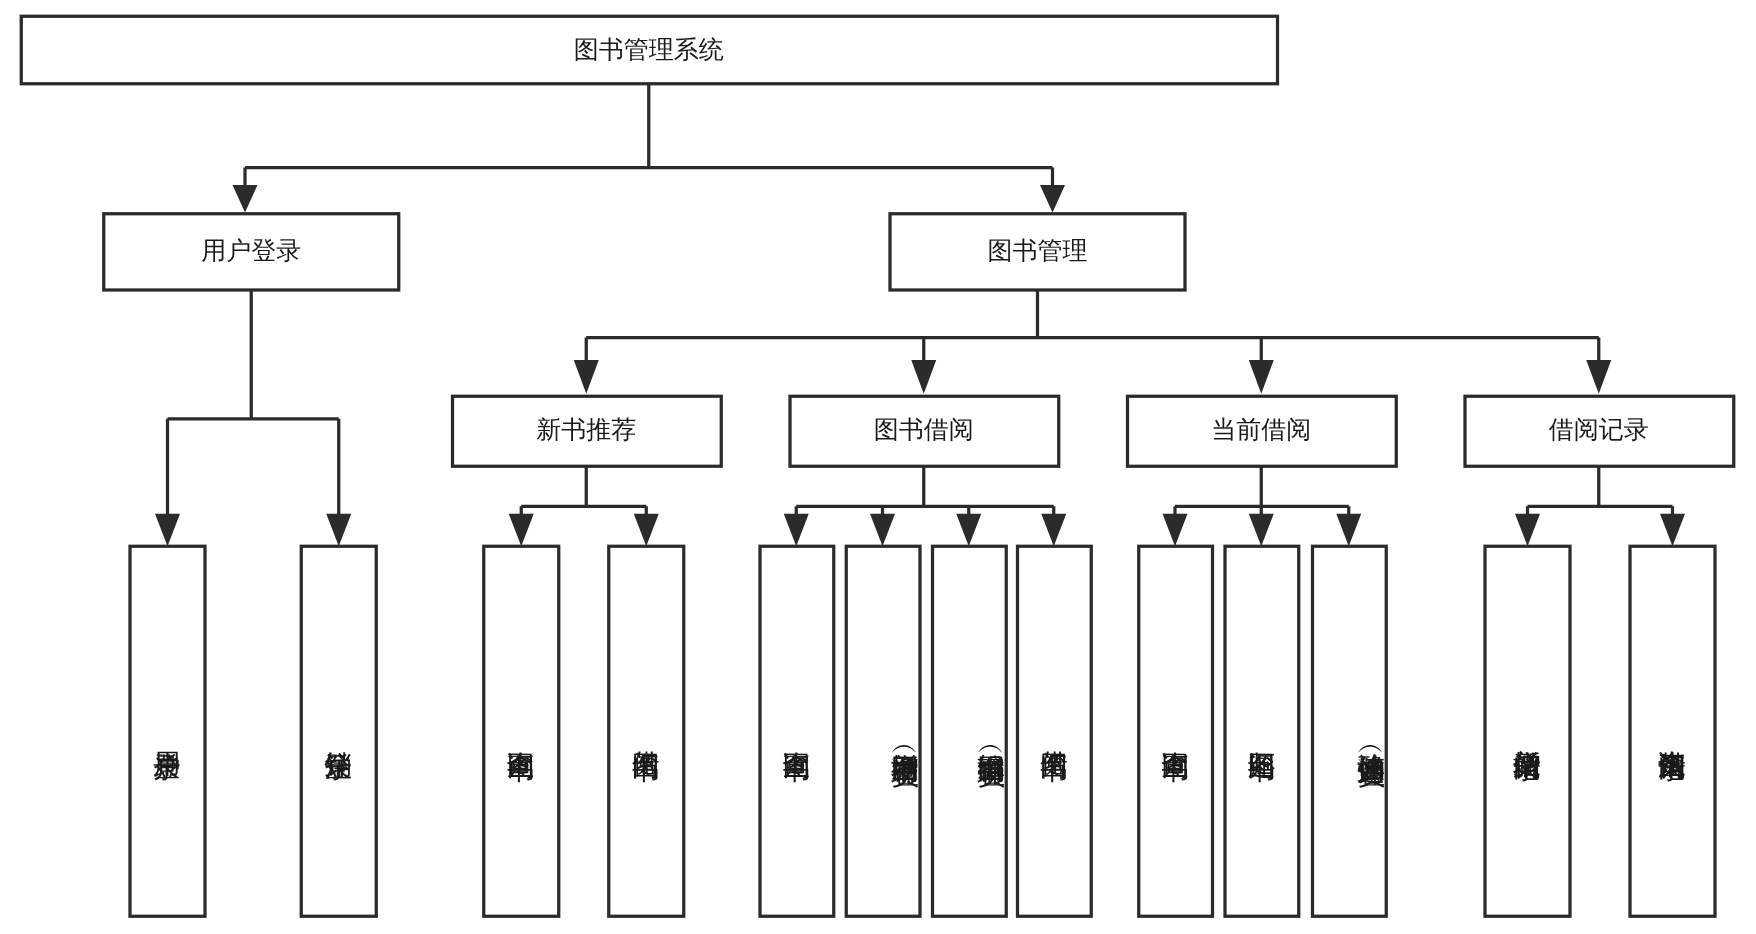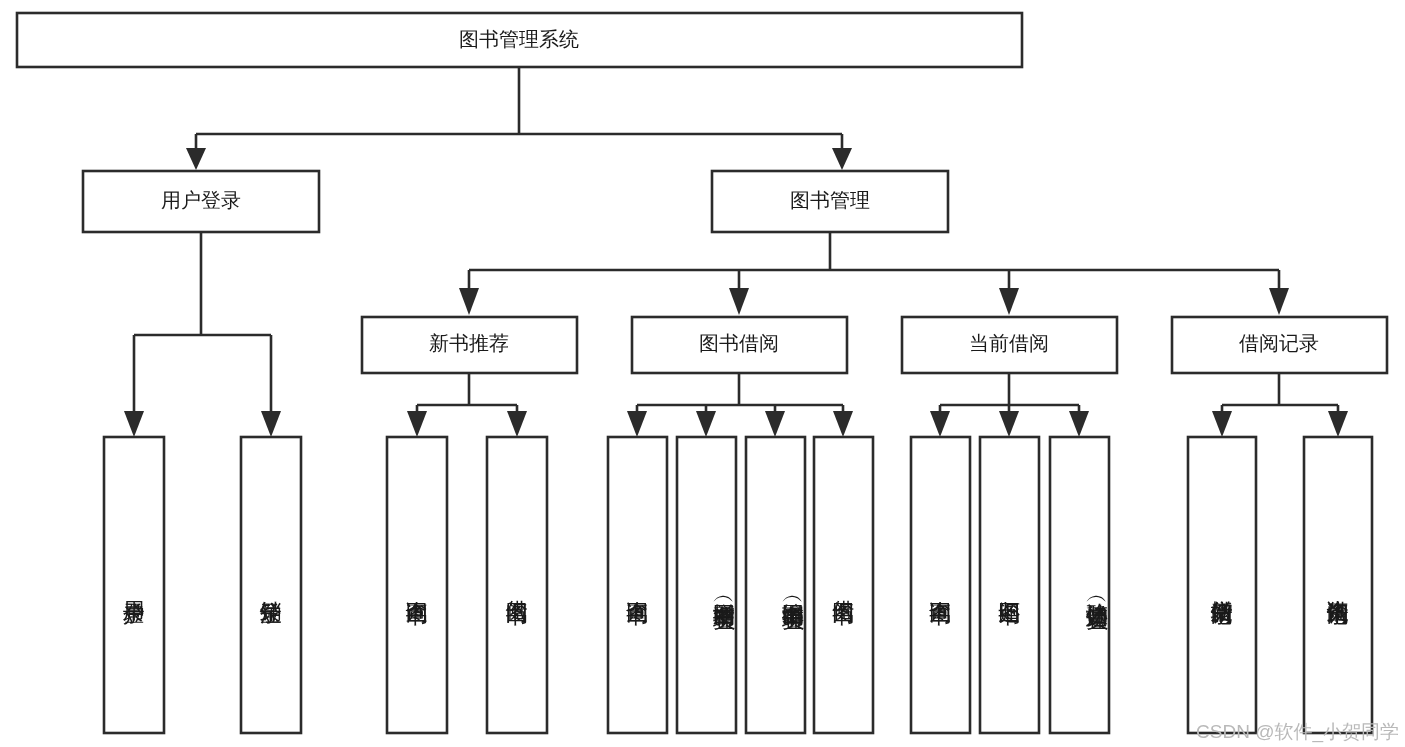--- a/index.html
+++ b/index.html
@@ -215,15 +215,14 @@
   <div class="leaf-label" style="left:746px; top:441px; width:59px; height:296px; align-items:flex-start;">编辑图书（管理员）</div>
   <div class="leaf-label" style="left:814px; top:437px; width:59px; height:296px;">借阅图书</div>
 
   <div class="leaf-label" style="left:911px; top:437px; width:59px; height:296px;">查询图书</div>
   <div class="leaf-label" style="left:980px; top:437px; width:59px; height:296px;">归还图书</div>
   <div class="leaf-label" style="left:1050px; top:441px; width:59px; height:296px; align-items:flex-start;">确认归还（管理员）</div>
 
   <div class="leaf-label" style="left:1188px; top:437px; width:68px; height:296px;">新增借阅记录</div>
   <div class="leaf-label" style="left:1304px; top:437px; width:68px; height:296px;">查询借阅记录</div>
 
-  <div class="watermark">CSDN @软件_小贺同学</div>
 
 </div>
 
 </body></html>

